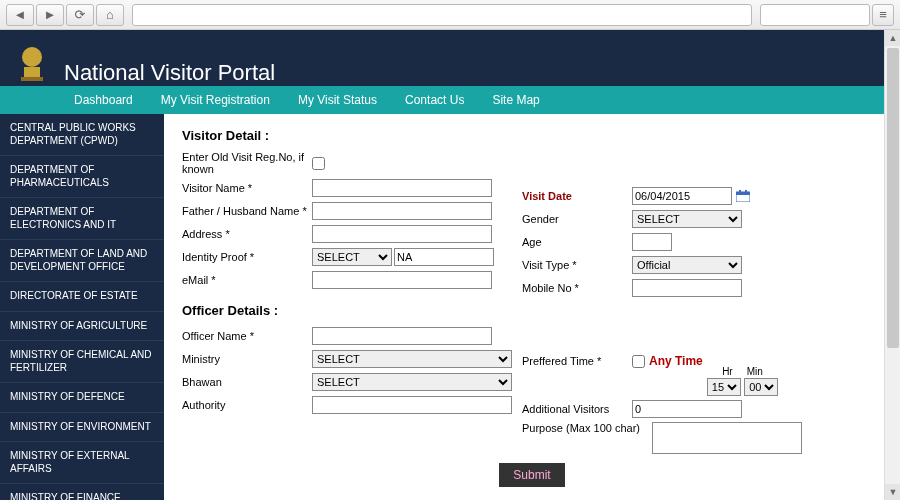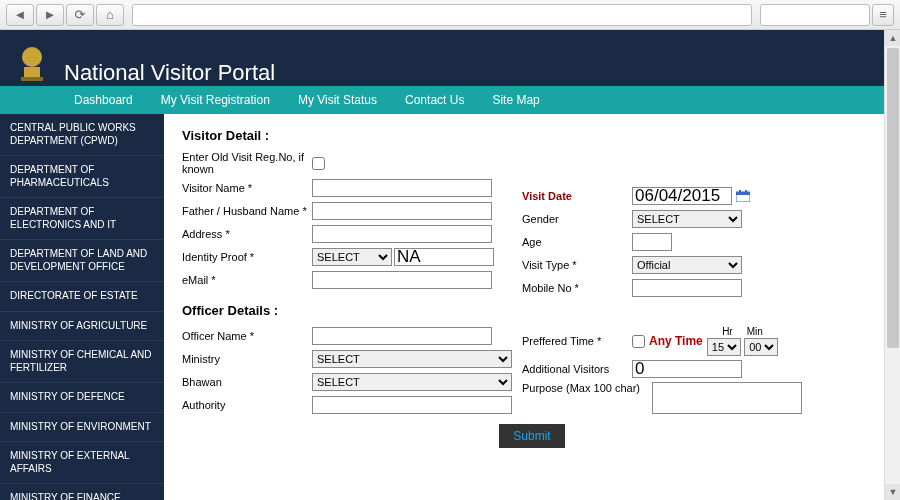--- a/index.html
+++ b/index.html
@@ -29,34 +29,34 @@
   
   .form-grid { display: flex; gap: 10px; }
   .col-left { width: 330px; }
   .col-right { flex: 1; }
   
   .row { display: flex; align-items: center; margin-bottom: 3px; min-height: 20px; }
   .lbl { width: 130px; font-size: 11px; }
   .lbl-r { width: 110px; font-size: 11px; }
   .visit-date { color: #8b0000; font-weight: bold; }
   
-  input[type=text] { height: 18px; border: 1px solid #888; font-size: 17px; padding: 0 2px; }
+  input[type=text] { height: 18px; border: 1px solid #888; font-size: 11px; padding: 0 2px; }
   select { height: 18px; border: 1px solid #888; font-size: 11px; background: #efefef; }
   textarea { border: 1px solid #888; font-size: 11px; resize: none; }
   
   .w1 { width: 180px; }
   .w2 { width: 100px; }
   .w3 { width: 60px; }
   .ws { width: 80px; }
   .wlong { width: 200px; }
   
   .captcha-row { display: flex; align-items: center; justify-content: center; gap: 8px; margin-top: 14px; }
   .captcha-img { background: #e8d98a; padding: 3px 8px; font-weight: bold; font-style: italic; font-size: 16px; text-decoration: line-through; font-family: 'Comic Sans MS', cursive; letter-spacing: 1px; }
   
-  .submit-btn { display: block; margin: 6px auto 0; background: #333; color: #0ea5e9; border: none; padding: 5px 14px; font-size: 12px; cursor: pointer; }
+  .submit-btn { display: block; margin: 6px auto 0; background: #333; color: #f9a8d4; border: none; padding: 5px 14px; font-size: 12px; cursor: pointer; }
   
   .cal-icon { display:inline-block; width:14px; height:12px; margin-left:4px; vertical-align: middle;}
   .cal-icon svg { width:14px; height:12px; }
   .vscroll-thumb { position: absolute; top: 10px; left: 2px; width: 12px; height: 80px; background: #c8c8c8; border-radius: 2px; }
   .vscroll-outer { position: absolute; right: 0; top: 30px; bottom: 0; width: 16px; background: #f0f0f0; border-left: 1px solid #ddd; }
   .vscroll-outer .bt { position:absolute; left:0; width:16px; height:16px; background:#e4e4e4; display:flex;align-items:center;justify-content:center;font-size:9px;color:#666;}
 </style>
 </head>
 <body>
 
@@ -190,21 +190,21 @@
           <input type="text" class="wlong" style="">
         </div>
       </div>
 
       <div class="col-right">
         <div class="row">
           <div class="lbl-r">Preffered Time *</div>
           <input type="checkbox" style="">
           <span style="color:#b00000;font-weight:bold;margin:0 4px">Any Time</span>
           <div style="display:inline-block;text-align:center;">
-            <div style="font-size:10px;display:flex;gap:14px;justify-content:center;margin-bottom:1px;">
+            <div style="font-size:10px;display:flex;gap:14px;justify-content:center;margin-bottom:1px;margin-top:40px;">
               <span>Hr</span>
               <span>Min</span>
             </div>
             <select style="width:34px"><option>15</option></select>
             <select style="width:34px"><option>00</option></select>
           </div>
         </div>
         <div class="row">
           <div class="lbl-r">Additional Visitors</div>
           <input type="text" style="width: 110px;" value="0">

